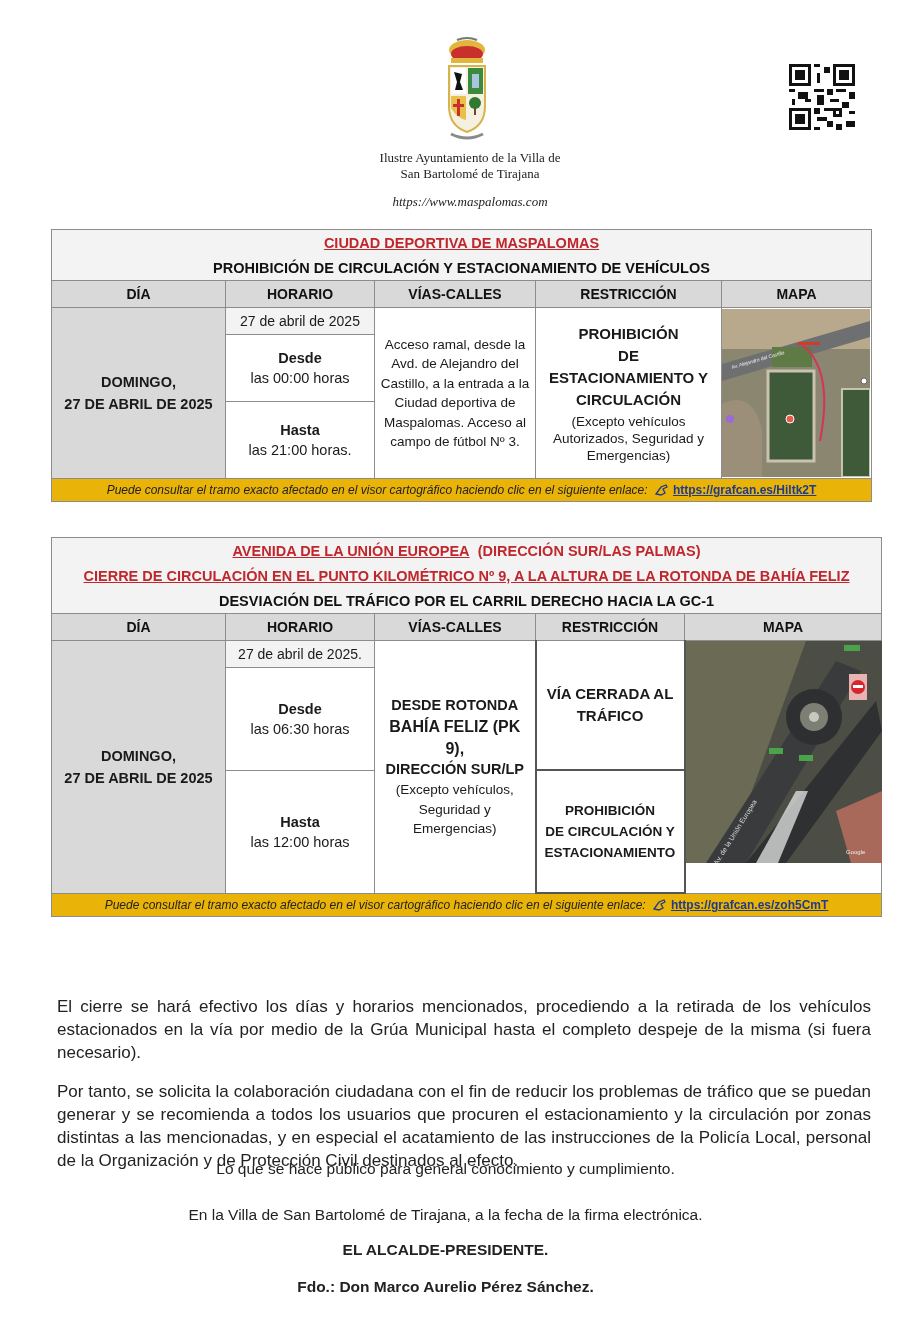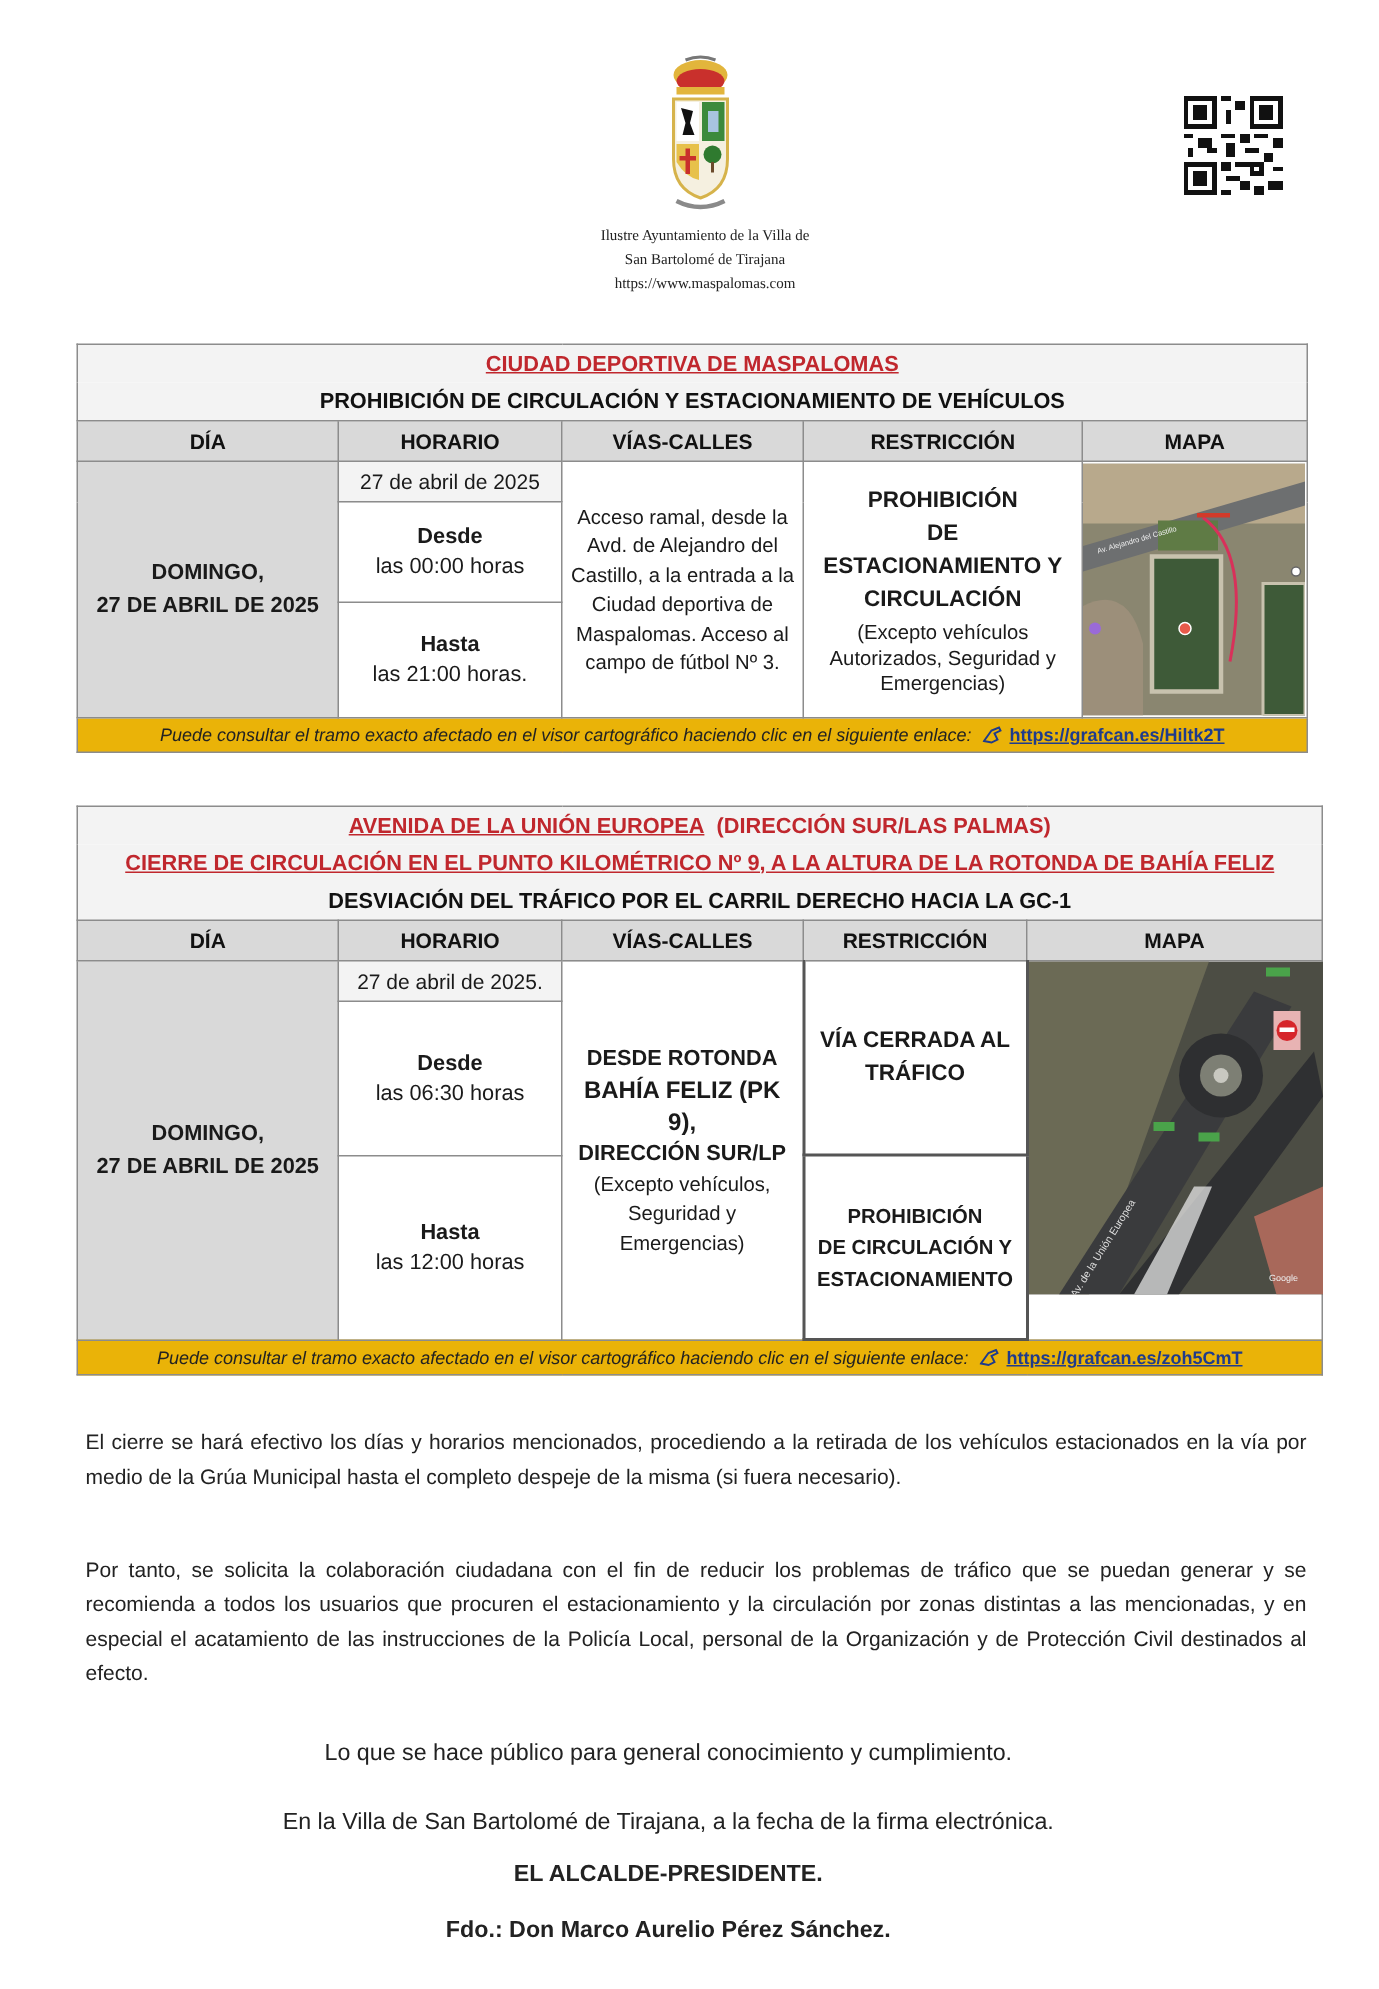--- a/index.html
+++ b/index.html
@@ -1,24 +1,24 @@
 <!DOCTYPE html>
 <html><head>
 <meta charset="utf-8">
 <style>
   html, body { margin: 0; padding: 0; background: #ffffff; }
   body { width: 919px; height: 1326px; position: relative; overflow: hidden; font-family: "Liberation Sans", sans-serif; color: #1a1a1a; }
 
   .crest { position: absolute; left: 443px; top: 36px; width: 48px; height: 112px; }
   .qr { position: absolute; left: 786px; top: 64px; width: 72px; height: 66px; }
 
-  .org { position: absolute; left: 300px; width: 340px; text-align: center; font-family: "Liberation Serif", serif; font-size: 10px; color: #222; line-height: 16px; }
+  .org { position: absolute; left: 300px; width: 340px; text-align: center; font-family: "Liberation Serif", serif; font-size: 13px; color: #222; line-height: 16px; }
   .org.l1 { top: 150px; }
   .org.l2 { top: 166px; }
-  .org.l3 { top: 182px; }
+  .org.l3 { top: 194px; font-style: italic; }
 
   table.notice { position: absolute; border-collapse: collapse; background: #fff; table-layout: fixed; }
   table.notice td { border: 1px solid #8c8c8c; padding: 0; text-align: center; vertical-align: middle; }
   .title-cell { background: #f3f3f3; font-weight: bold; font-size: 14.5px; height: 25px; }
   .title-red { color: #c0272d; text-decoration: underline; text-decoration-color: #c0272d; }
   .title-black { color: #111; }
   .hdr { background: #d9d9d9; font-weight: bold; font-size: 14px; height: 26px; color: #111; }
   .day { background: #d9d9d9; font-weight: bold; font-size: 14.5px; line-height: 22px; }
   .date-cell { background: #f3f3f3; font-size: 14px; height: 26px; }
   .time-cell { font-size: 14.5px; line-height: 20px; }
@@ -29,21 +29,21 @@
   .rest .small { font-size: 13.5px; line-height: 17px; display: block; margin-top: 2px; }
   .foot { background: #eab308; font-size: 12px; font-style: italic; height: 22px; color: #222; }
   .foot a { font-style: normal; font-weight: bold; color: #1f3b8c; text-decoration: underline; margin-left: 4px; }
   .hand { display: inline-block; width: 14px; height: 12px; vertical-align: -2px; margin-left: 4px; }
   .map-cell { padding: 0 !important; }
   .map-cell svg { display: block; }
 
   #t1 { left: 51px; top: 229px; width: 820px; }
   #t2 { left: 51px; top: 537px; width: 830px; }
 
-  .para { position: absolute; left: 57px; width: 814px; font-size: 14px; line-height: 23px; text-align: justify; color: #222; }
+  .para { position: absolute; left: 57px; width: 814px; font-size: 17px; line-height: 23px; text-align: justify; color: #222; margin-top: 45px; }
   .p1 { top: 950px; }
   .p2 { top: 1035px; }
   .center { position: absolute; left: 0; width: 919px; text-align: center; font-size: 15.5px; color: #222; }
   .c1 { top: 1160px; left: -14px; }
   .c2 { top: 1206px; left: -14px; }
   .c3 { top: 1241px; font-weight: bold; left: -14px; }
   .c4 { top: 1278px; font-weight: bold; left: -14px; }
 </style>
 </head>
 <body>

